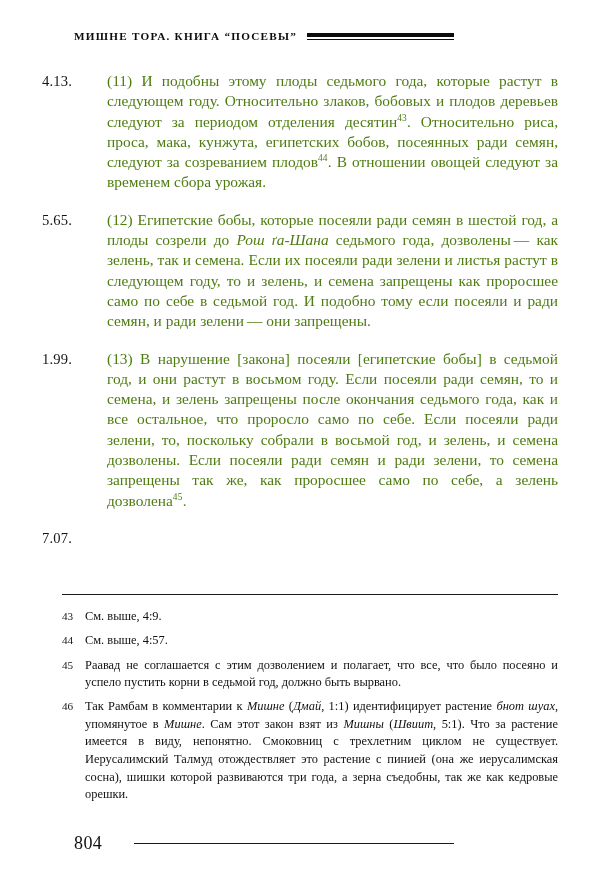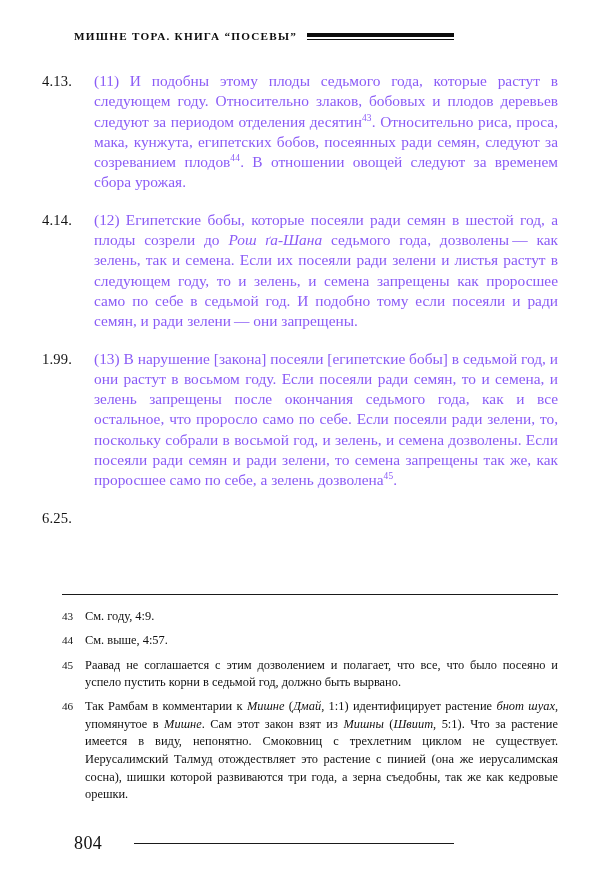--- a/index.html
+++ b/index.html
@@ -61,37 +61,38 @@
   .body-block {
     position: absolute;
     top: 71px;
     left: 42px;
     width: 516px;
   }
   .halacha {
     display: flex;
     align-items: flex-start;
     margin-bottom: 17px;
+    gap: 13px;
   }
   .halacha-num {
     flex: 0 0 52px;
     font-size: 14.6px;
     line-height: 20.3px;
     letter-spacing: 0.2px;
     color: #141414;
     white-space: nowrap;
   }
   .halacha-text {
     flex: 1 1 auto;
     font-size: 15.4px;
     line-height: 20.3px;
     text-align: justify;
     text-justify: inter-word;
     hyphens: manual;
-    color: #8b5cf6;
+    color: #4d7c0f;
   }
   .halacha-text i {
   }
   sup.fn {
     font-size: 9.4px;
     vertical-align: super;
     line-height: 0;
     letter-spacing: 0.2px;
   }
 
@@ -166,41 +167,41 @@
   </div>
 
   <div class="body-block">
 
     <div class="halacha">
       <div class="halacha-num">4.13.</div>
       <div class="halacha-text">(11) И подобны этому плоды седьмого года, которые растут в следующем году. Относительно злаков, бобовых и плодов деревьев следуют за периодом отделения десятин<sup class="fn">43</sup>. Относительно риса, проса, мака, кунжута, египетских бобов, посеянных ради семян, следуют за созреванием плодов<sup class="fn">44</sup>. В отношении овощей следуют за временем сбора урожая.</div>
     </div>
 
     <div class="halacha">
-      <div class="halacha-num">4.14.</div>
+      <div class="halacha-num">5.65.</div>
       <div class="halacha-text">(12) Египетские бобы, которые посеяли ради семян в шестой год, а плоды созрели до <i>Рош ґа-Шана</i> седьмого года, дозволены — как зелень, так и семена. Если их посеяли ради зелени и листья растут в следующем году, то и зелень, и семена запрещены как проросшее само по себе в седьмой год. И подобно тому если посеяли и ради семян, и ради зелени — они запрещены.</div>
     </div>
 
     <div class="halacha">
       <div class="halacha-num">1.99.</div>
       <div class="halacha-text">(13) В нарушение [закона] посеяли [египетские бобы] в седьмой год, и они растут в восьмом году. Если посеяли ради семян, то и семена, и зелень запрещены после окончания седьмого года, как и все остальное, что проросло само по себе. Если посеяли ради зелени, то, поскольку собрали в восьмой год, и зелень, и семена дозволены. Если посеяли ради семян и ради зелени, то семена запрещены так же, как проросшее само по себе, а зелень дозволена<sup class="fn">45</sup>.</div>
     </div>
 
     <div class="halacha">
-      <div class="halacha-num">6.25.</div>
+      <div class="halacha-num">7.07.</div>
     </div>
 
   </div>
 
   <div class="footnotes">
     <div class="footnote-rule"></div>
 
     <div class="footnote">
       <div class="footnote-num">43</div>
-      <div class="footnote-text">См. году, 4:9.</div>
+      <div class="footnote-text">См. выше, 4:9.</div>
     </div>
 
     <div class="footnote">
       <div class="footnote-num">44</div>
       <div class="footnote-text">См. выше, 4:57.</div>
     </div>
 
     <div class="footnote">
       <div class="footnote-num">45</div>
       <div class="footnote-text">Раавад не соглашается с этим дозволением и полагает, что все, что было посеяно и успело пустить корни в седьмой год, должно быть вырвано.</div>

